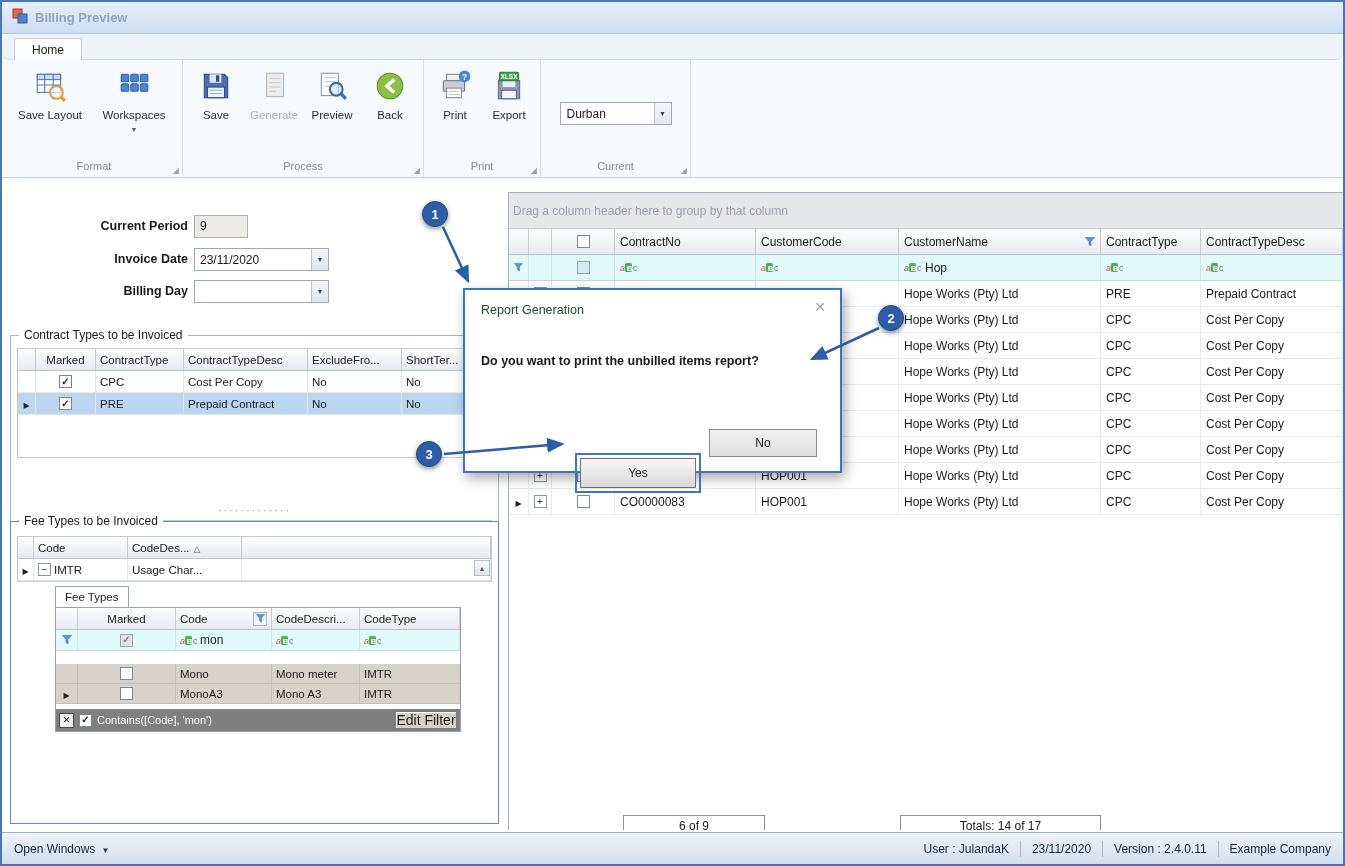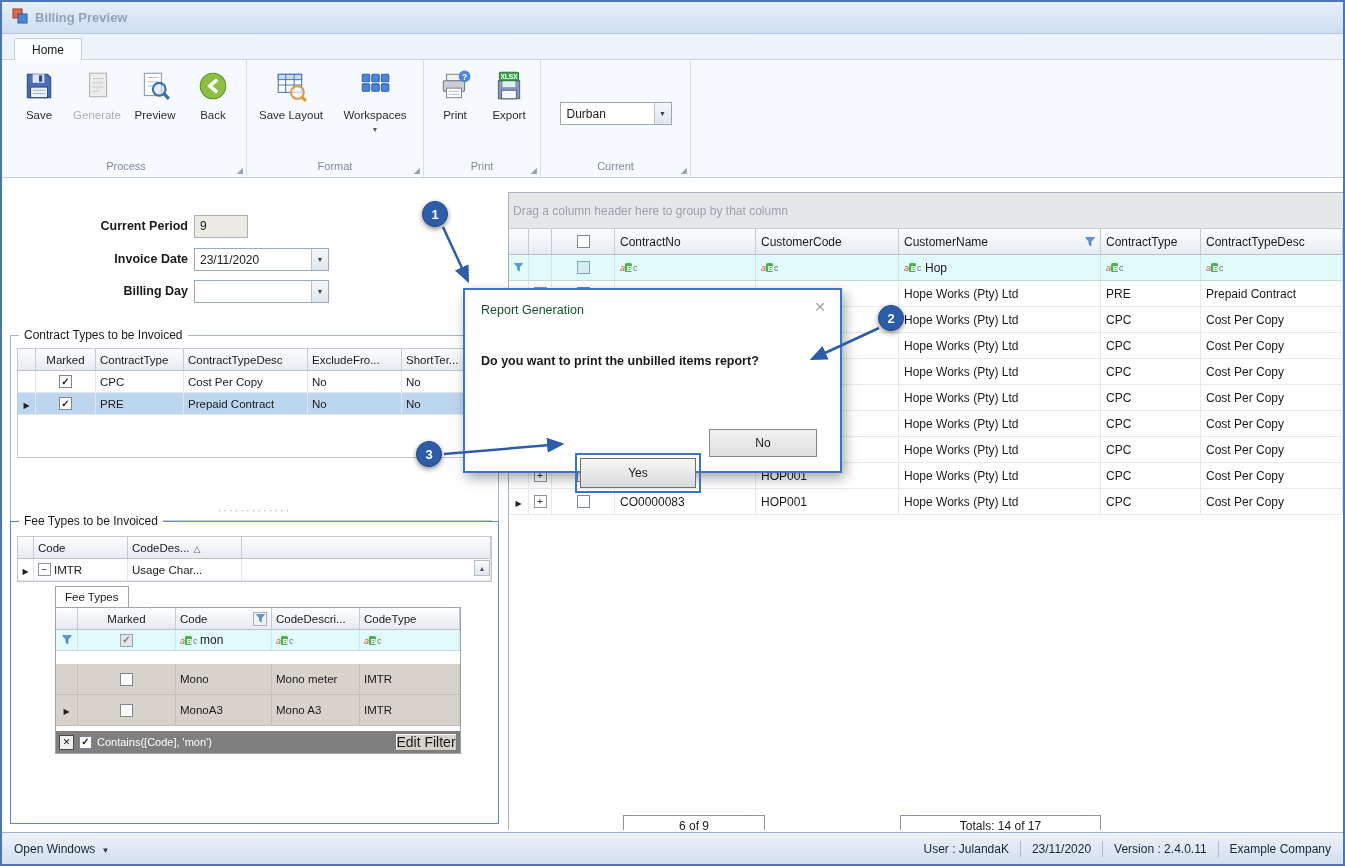--- a/index.html
+++ b/index.html
@@ -3,21 +3,21 @@
 <meta charset="utf-8">
 <style>
   * { margin:0; padding:0; box-sizing:border-box; }
   html,body { width:1345px; height:866px; }
   body { font-family:"Liberation Sans", sans-serif; font-size:12px; color:#1a1a1a; background:#fff; position:relative; overflow:hidden; }
   .window { position:absolute; inset:0; border:2px solid #4a77b4; background:#fff; overflow:hidden; }
 
   
   .titlebar { height:32px; background:linear-gradient(#e6effa,#cdddf1); border-bottom:1px solid #b6c6da; display:flex; align-items:center; padding-left:10px; }
   .title-text { color:#93a2b8; font-weight:bold; font-size:13px; margin-left:7px; }
-  .tabstrip { height:26px; background:#eef3f9; border-bottom:1px solid #ccd6e2; display:flex; align-items:flex-end; padding-left:12px; }
+  .tabstrip { height:26px; background:#eef3f9; border-bottom:1px solid #ccd6e2; display:flex; align-items:flex-end; padding-left:12px;border-radius:7px; }
   .tab { background:#fbfdfe; border:1px solid #c2cedc; border-bottom:none; padding:4px 17px 3px; font-size:12px; border-radius:2px 2px 0 0; margin-bottom:-1px; cursor:pointer; }
   .ribbon { height:118px; background:#f6f9fd; border-bottom:1px solid #c8d2de; display:flex; padding-left:4px; }
   .rgroup { position:relative; padding:4px 4px 18px 4px; border-right:1px solid #d8dee6; }
   .rbuttons { display:flex; height:100%; align-items:flex-start; }
   .rbtn { width:58px; display:flex; flex-direction:column; align-items:center; padding-top:5px; cursor:pointer; }
   .rbtn.wide { width:80px; }
   .rbtn.wider { width:88px; }
   .rbtn.narrow { width:54px; }
   .ricon { width:34px; height:34px; }
   .rlabel { margin-top:6px; font-size:11.5px; color:#2c2c2c; text-align:center; white-space:nowrap; }
@@ -74,21 +74,21 @@
   .upbtn::before { content:"▲"; }
 
   
   .dtab { position:absolute; width:74px; height:21px; background:#fff; border:1px solid #9aa2ac; border-bottom:none; font-size:11.5px; padding:4px 0 0 9px; }
   .dbox { position:absolute; width:406px; border:1px solid #9aa2ac; background:#fff; }
   .d-h { display:flex; height:22px; background:linear-gradient(#fcfdfe,#e7ebf0); border-bottom:1px solid #bcc3cc; }
   .d-h > div { border-right:1px solid #c4cad2; display:flex; align-items:center; padding:0 4px; font-size:11.5px; overflow:hidden; white-space:nowrap; }
   .d-f { display:flex; height:21px; background:#e1fbfa; border-bottom:1px solid #c8dcdc; }
   .d-f > div { border-right:1px solid #d2e6e6; display:flex; align-items:center; gap:3px; padding:0 4px; overflow:hidden; }
   .d-gap { height:13px; background:#fff; }
-  .d-r { display:flex; height:31px; background:#d7d3cb; border-bottom:1px solid #c2beb6; }
+  .d-r { display:flex; height:20px; background:#d7d3cb; border-bottom:1px solid #c2beb6; }
   .d-r > div { border-right:1px solid #c6c2ba; display:flex; align-items:center; padding:0 4px; font-size:11.5px; overflow:hidden; white-space:nowrap; }
   .d-ind{width:22px; flex:none; justify-content:center; padding:0;} .d-mk{width:98px; flex:none; justify-content:center; padding:0;}
   .d-code{width:96px; flex:none; gap:3px;} .d-des{width:88px; flex:none;} .d-ty{flex:1;}
   .fhbox { margin-left:auto; width:14px; height:14px; border:1px solid #aab2bc; background:#f0f4f8; display:flex; align-items:center; justify-content:center; }
   .fbar { display:flex; align-items:center; gap:5px; height:22px; background:#7f7f7f; padding:0 3px; margin-top:5px; }
   .xbtn { width:15px; height:15px; background:#f0f0f0; border:1px solid #4a4a4a; font-size:9px; line-height:13px; text-align:center; color:#111; cursor:pointer; flex:none; }
   .xbtn::before { content:"✕"; }
   .ftext { color:#fff; font-size:11px; flex:1; overflow:hidden; white-space:nowrap; }
   .efbtn { width:62px; height:18px; flex:none; background:#d6d2ca; border:1px solid #7a7a7a; box-shadow:inset 1px 1px 0 #fff; font-size:14px; text-align:center; line-height:16px; cursor:pointer; }
 
@@ -143,68 +143,20 @@
   </div>
 
   <div class="tabstrip">
     <div class="tab">Home</div>
   </div>
 
   <div class="ribbon">
 
     <div class="rgroup">
       <div class="rbuttons">
-        <div class="rbtn">
-          <span class="ricon">
-            <svg width="34" height="34" viewBox="0 0 32 32">
-                <path d="M5 5h19l3 3v19H5z" fill="#4a6fb5" stroke="#2d4a80"></path>
-                <rect x="10" y="5" width="11" height="8" fill="#dce6f5"></rect>
-                <rect x="16" y="6" width="3" height="6" fill="#2d4a80"></rect>
-                <rect x="8" y="17" width="16" height="10" fill="#eef3fa" stroke="#2d4a80"></rect>
-                <path d="M10 20h12M10 23h12" stroke="#9ab0cc"></path>
-              </svg>
-          </span>
-          <span class="rlabel">Save</span>
-        </div>
-        <div class="rbtn disabled">
-          <span class="ricon">
-            <svg width="34" height="34" viewBox="0 0 32 32">
-                <rect x="9" y="4" width="16" height="22" fill="#ececec" stroke="#b4b4b4"></rect>
-                <path d="M12 9h10M12 13h10M12 17h10M12 21h6" stroke="#c6c6c6"></path>
-              </svg>
-          </span>
-          <span class="rlabel">Generate</span>
-        </div>
-        <div class="rbtn">
-          <span class="ricon">
-            <svg width="34" height="34" viewBox="0 0 32 32">
-                <rect x="6" y="4" width="16" height="21" fill="#fff" stroke="#8898a8"></rect>
-                <path d="M9 8h10M9 12h10M9 16h6" stroke="#b8c4d0"></path>
-                <circle cx="20" cy="19" r="6" fill="#cfe0f0" fill-opacity="0.55" stroke="#3a6ea5" stroke-width="2"></circle>
-                <path d="M24.5 23.5L29 28" stroke="#3a6ea5" stroke-width="3"></path>
-              </svg>
-          </span>
-          <span class="rlabel">Preview</span>
-        </div>
-        <div class="rbtn">
-          <span class="ricon">
-            <svg width="34" height="34" viewBox="0 0 32 32">
-                <circle cx="16" cy="16" r="12" fill="#8cc045" stroke="#5a9428"></circle>
-                <path d="M20 10l-7 6 7 6" stroke="#fff" stroke-width="3.2" fill="none"></path>
-              </svg>
-          </span>
-          <span class="rlabel">Back</span>
-        </div>
-      </div>
-      <div class="rcaption"><span>Process</span></div>
-      <span class="launcher"></span>
-    </div>
-
-    <div class="rgroup">
-      <div class="rbuttons">
         <div class="rbtn wide">
           <span class="ricon">
             <svg width="34" height="34" viewBox="0 0 32 32">
                 <rect x="4" y="5" width="22" height="17" fill="#fff" stroke="#4a78b8"></rect>
                 <rect x="4" y="5" width="22" height="5" fill="#c8dcf4" stroke="#4a78b8"></rect>
                 <path d="M4 15h22M11 5v17M19 5v17" stroke="#4a78b8"></path>
                 <circle cx="22" cy="22" r="6" fill="#f4f8fc" fill-opacity="0.7" stroke="#e09b3d" stroke-width="2"></circle>
                 <path d="M26 26l4 4" stroke="#e09b3d" stroke-width="3"></path>
               </svg>
           </span>
@@ -221,20 +173,68 @@
                   <rect x="13" y="14" width="7" height="7" rx="1"></rect>
                   <rect x="22" y="14" width="7" height="7" rx="1"></rect>
                 </g>
               </svg>
           </span>
           <span class="rlabel">Workspaces</span>
           <span class="wdd"></span>
         </div>
       </div>
       <div class="rcaption"><span>Format</span></div>
+      <span class="launcher"></span>
+    </div>
+
+    <div class="rgroup">
+      <div class="rbuttons">
+        <div class="rbtn">
+          <span class="ricon">
+            <svg width="34" height="34" viewBox="0 0 32 32">
+                <path d="M5 5h19l3 3v19H5z" fill="#4a6fb5" stroke="#2d4a80"></path>
+                <rect x="10" y="5" width="11" height="8" fill="#dce6f5"></rect>
+                <rect x="16" y="6" width="3" height="6" fill="#2d4a80"></rect>
+                <rect x="8" y="17" width="16" height="10" fill="#eef3fa" stroke="#2d4a80"></rect>
+                <path d="M10 20h12M10 23h12" stroke="#9ab0cc"></path>
+              </svg>
+          </span>
+          <span class="rlabel">Save</span>
+        </div>
+        <div class="rbtn disabled">
+          <span class="ricon">
+            <svg width="34" height="34" viewBox="0 0 32 32">
+                <rect x="9" y="4" width="16" height="22" fill="#ececec" stroke="#b4b4b4"></rect>
+                <path d="M12 9h10M12 13h10M12 17h10M12 21h6" stroke="#c6c6c6"></path>
+              </svg>
+          </span>
+          <span class="rlabel">Generate</span>
+        </div>
+        <div class="rbtn">
+          <span class="ricon">
+            <svg width="34" height="34" viewBox="0 0 32 32">
+                <rect x="6" y="4" width="16" height="21" fill="#fff" stroke="#8898a8"></rect>
+                <path d="M9 8h10M9 12h10M9 16h6" stroke="#b8c4d0"></path>
+                <circle cx="20" cy="19" r="6" fill="#cfe0f0" fill-opacity="0.55" stroke="#3a6ea5" stroke-width="2"></circle>
+                <path d="M24.5 23.5L29 28" stroke="#3a6ea5" stroke-width="3"></path>
+              </svg>
+          </span>
+          <span class="rlabel">Preview</span>
+        </div>
+        <div class="rbtn">
+          <span class="ricon">
+            <svg width="34" height="34" viewBox="0 0 32 32">
+                <circle cx="16" cy="16" r="12" fill="#8cc045" stroke="#5a9428"></circle>
+                <path d="M20 10l-7 6 7 6" stroke="#fff" stroke-width="3.2" fill="none"></path>
+              </svg>
+          </span>
+          <span class="rlabel">Back</span>
+        </div>
+      </div>
+      <div class="rcaption"><span>Process</span></div>
       <span class="launcher"></span>
     </div>
 
     <div class="rgroup">
       <div class="rbuttons">
         <div class="rbtn narrow">
           <span class="ricon">
             <svg width="34" height="34" viewBox="0 0 32 32">
                 <rect x="8" y="5" width="14" height="6" fill="#f0f0f0" stroke="#888"></rect>
                 <rect x="5" y="11" width="20" height="10" rx="1" fill="#c8ccd4" stroke="#707880"></rect>

